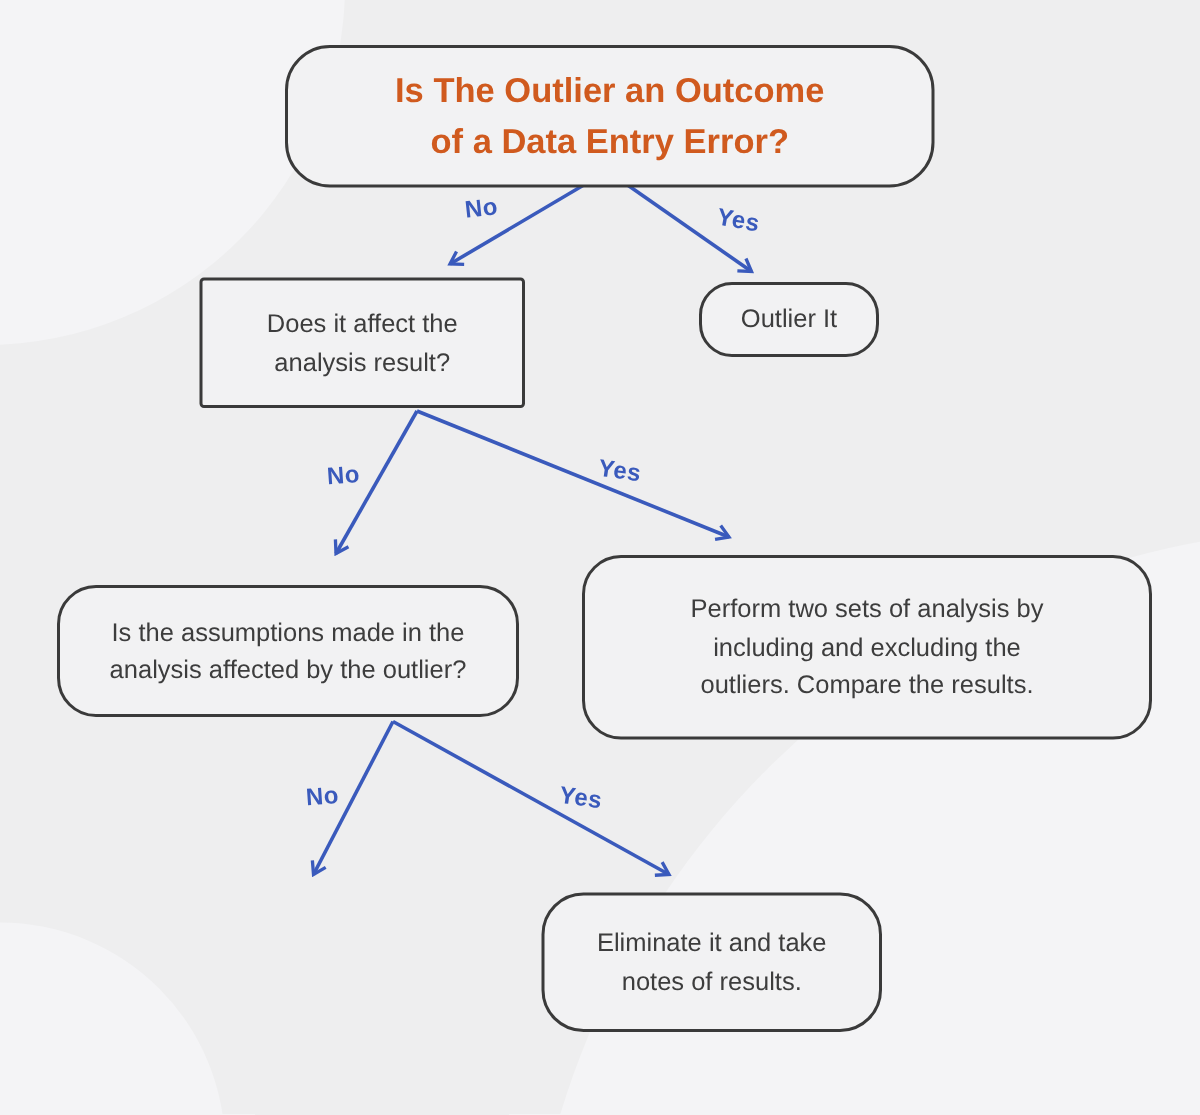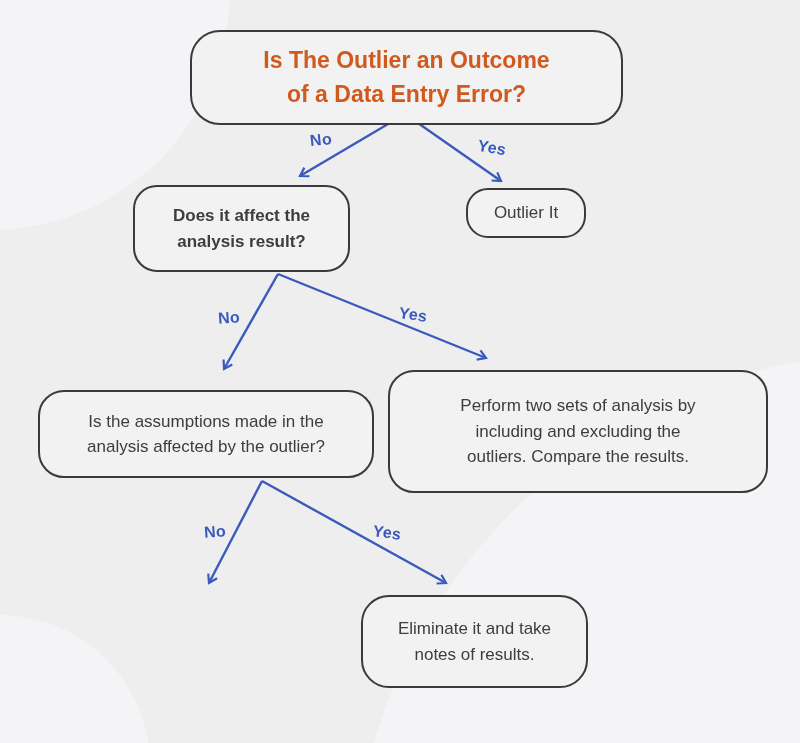--- a/index.html
+++ b/index.html
@@ -44,23 +44,23 @@
 
   .node-root {
     left: 190px; top: 18px; width: 433px; height: 95px;
     border-radius: 30px;
     color: #d05a1e;
     font-size: 23px;
     font-weight: 700;
     line-height: 1.45;
     margin-top: 12px;
   }
-  .node-affect      { left: 133px; top: 185px; width: 217px; height: 87px;  border-radius: 24px; font-weight: bold; }
+  .node-affect      { left: 133px; top: 185px; width: 217px; height: 87px;  border-radius: 3px; }
   .node-delete      { left: 466px; top: 188px; width: 120px; height: 50px;  border-radius: 22px; }
-  .node-assumptions { left: 38px;  top: 390px; width: 336px; height: 88px;  border-radius: 26px; }
+  .node-assumptions { left: 38px;  top: 390px; width: 308px; height: 88px;  border-radius: 26px; }
   .node-perform     { left: 388px; top: 370px; width: 380px; height: 123px; border-radius: 26px; }
   .node-keep        { left: 73px;  top: 601px; width: 217px; height: 63px;  border-radius: 28px; }
   .node-eliminate   { left: 361px; top: 595px; width: 227px; height: 93px;  border-radius: 28px; }
 
   .edge-label {
     position: absolute;
     transform: translate(-50%, -50%);
     color: #3a5abc;
     font-size: 16px;
     font-weight: 600;

